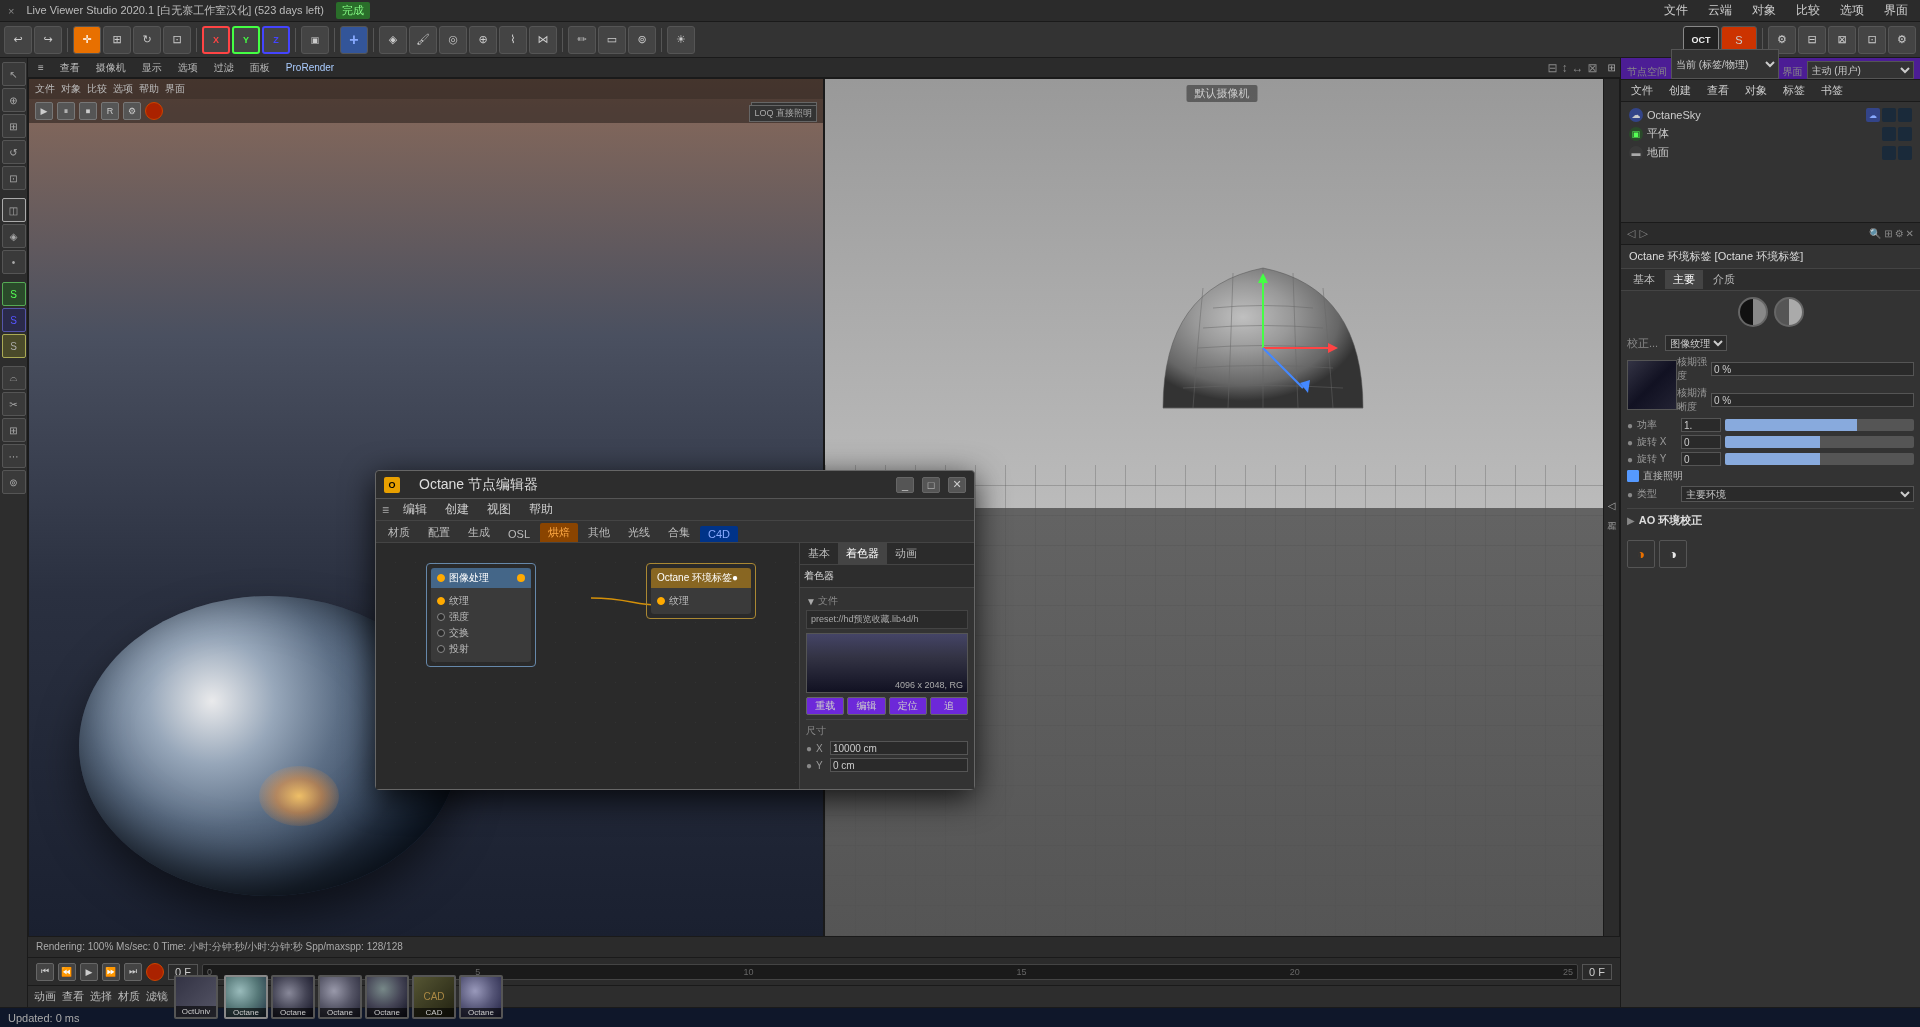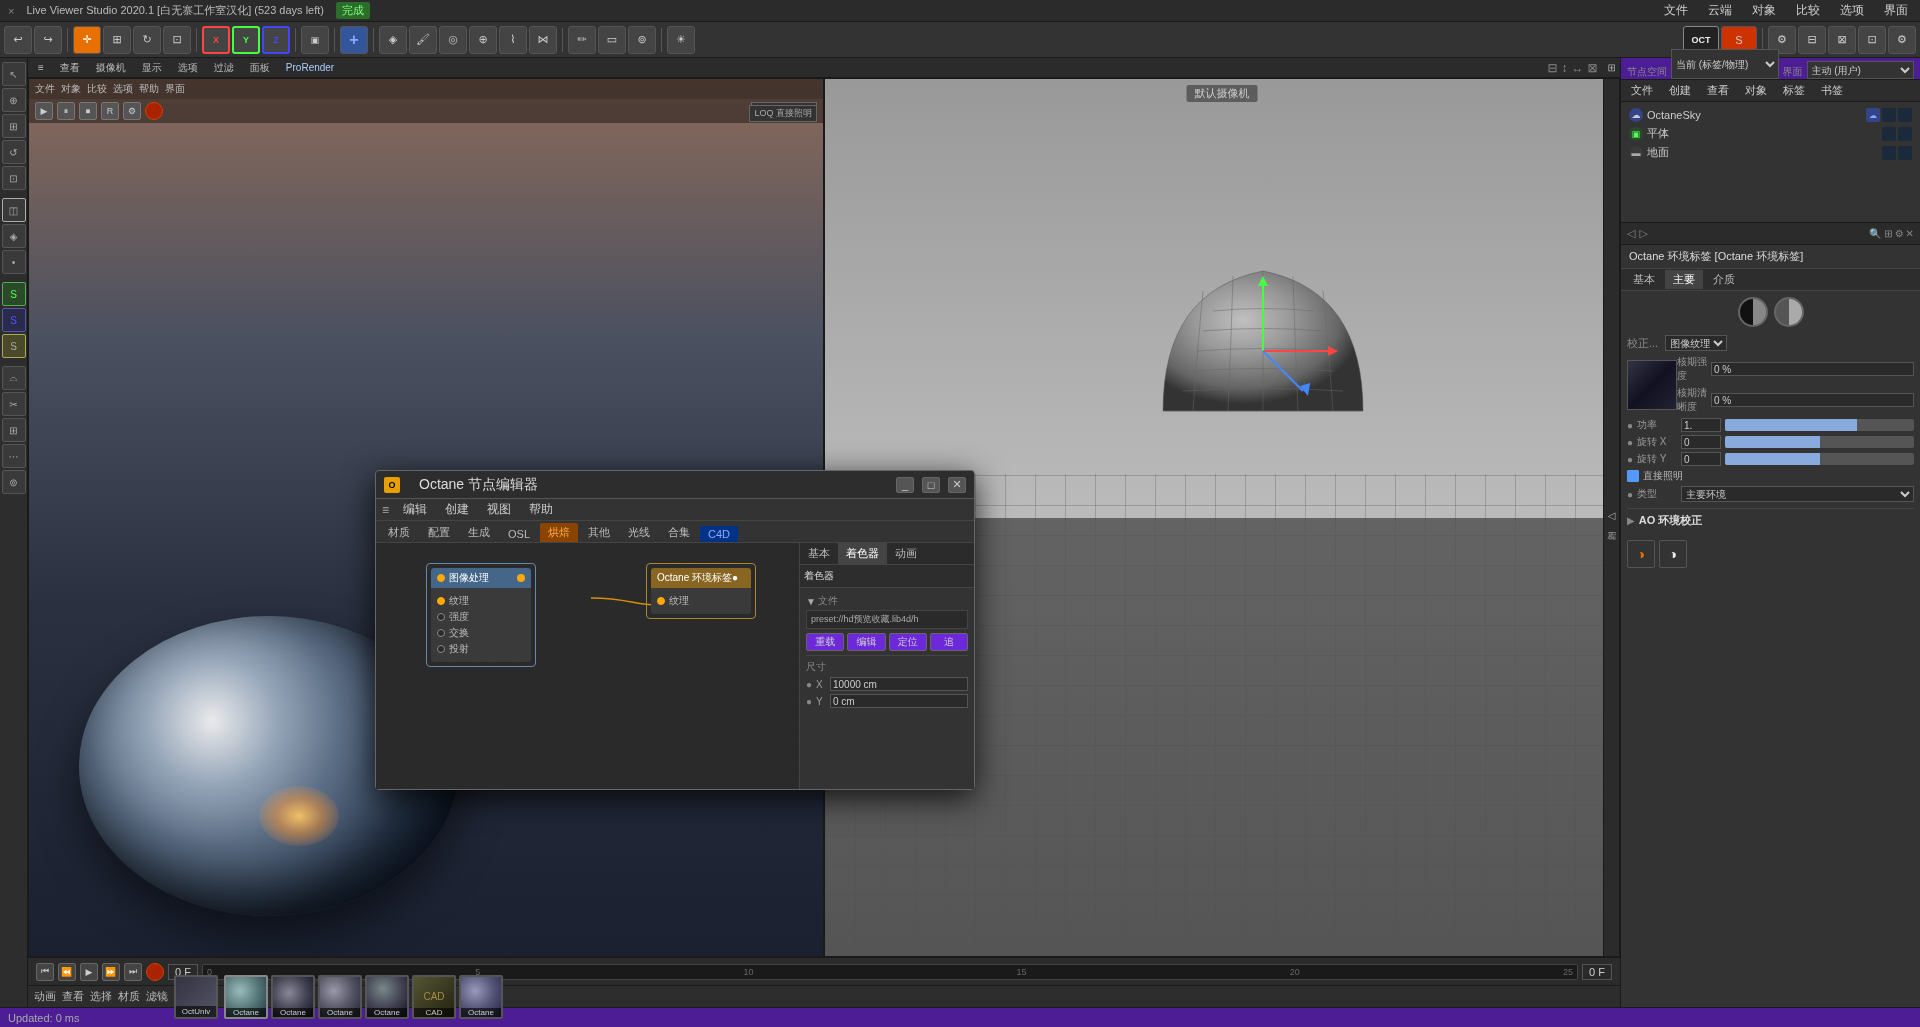--- a/index.html
+++ b/index.html
@@ -497,21 +497,21 @@
       color: #ccc;
       cursor: pointer;
       display: flex;
       align-items: center;
       justify-content: center;
     }
 
     
     .status-bar {
       height: 20px;
-      background: #4c1d95;
+      background: #0f172a;
       display: flex;
       align-items: center;
       padding: 0 8px;
       font-size: 11px;
       color: #aaa;
       border-top: 1px solid #1a1a1a;
       gap: 16px;
     }
 
     
@@ -763,20 +763,23 @@
           <div class="viewport-label">默认摄像机</div>
         </div>
 
         <div style="position:absolute;right:0;top:0;bottom:0;width:16px;background:#2b2b2b;display:flex;flex-direction:column;align-items:center;justify-content:center;border-left:1px solid #1a1a1a;">
           <span style="font-size:10px;color:#aaa;">◁</span>
           <span style="font-size:9px;color:#888;writing-mode:vertical-rl;margin-top:4px;">工程</span>
         </div>
       </div>
     </div>
 
+    <div class="render-status">
+      <span style="font-size:10px;">Rendering: 100%  Ms/sec: 0  Time: 小时:分钟:秒/小时:分钟:秒  Spp/maxspp: 128/128</span>
+    </div>
 
     <div class="timeline-bar" style="height:28px;background:#2b2b2b;border-top:1px solid #1a1a1a;display:flex;align-items:center;padding:0 8px;gap:4px;">
       <div style="width:18px;height:18px;background:#444;border:1px solid #666;border-radius:2px;display:flex;align-items:center;justify-content:center;font-size:9px;cursor:pointer;">⏮</div>
       <div style="width:18px;height:18px;background:#444;border:1px solid #666;border-radius:2px;display:flex;align-items:center;justify-content:center;font-size:9px;cursor:pointer;">⏪</div>
       <div style="width:18px;height:18px;background:#444;border:1px solid #666;border-radius:2px;display:flex;align-items:center;justify-content:center;font-size:9px;cursor:pointer;">▶</div>
       <div style="width:18px;height:18px;background:#444;border:1px solid #666;border-radius:2px;display:flex;align-items:center;justify-content:center;font-size:9px;cursor:pointer;">⏩</div>
       <div style="width:18px;height:18px;background:#444;border:1px solid #666;border-radius:2px;display:flex;align-items:center;justify-content:center;font-size:9px;cursor:pointer;">⏭</div>
       <div style="width:18px;height:18px;background:#aa2200;border:1px solid #cc4400;border-radius:50%;cursor:pointer;"></div>
       <span style="font-size:11px;padding:1px 6px;background:#2a2a2a;border:1px solid #555;color:#ccc;">0 F</span>
       <div style="flex:1;position:relative;height:16px;background:#1a1a1a;border:1px solid #444;border-radius:2px;overflow:hidden;">
@@ -1087,20 +1090,24 @@
         </div>
         <div style="padding:4px;font-size:10px;color:#ddd;border-bottom:1px solid #444;background:#2d2d2d;">着色器</div>
         <div class="props-content">
 
           <div style="font-size:10px;color:#888;margin-bottom:2px;display:flex;align-items:center;gap:2px;">
             <span style="color:#aaa;">▼</span>
             <span>文件</span>
           </div>
           <div style="font-size:9px;color:#aaa;background:#2a2a2a;border:1px solid #444;padding:2px 4px;margin-bottom:4px;overflow:hidden;text-overflow:ellipsis;white-space:nowrap;">preset://hd预览收藏.lib4d/h</div>
 
+          <div class="props-img-preview">
+            <div style="width:100%;height:100%;background:linear-gradient(180deg,#446 0%,#334 40%,#112 100%);"></div>
+            <span class="preview-size-label">4096 x 2048, RG</span>
+          </div>
 
           <div class="btn-row">
             <div class="small-btn">重载</div>
             <div class="small-btn">编辑</div>
             <div class="small-btn">定位</div>
             <div class="small-btn">追</div>
           </div>
 
           <div style="font-size:10px;color:#888;margin-bottom:3px;border-top:1px solid #444;padding-top:4px;">尺寸</div>
           <div style="display:flex;align-items:center;gap:4px;margin-bottom:3px;">

